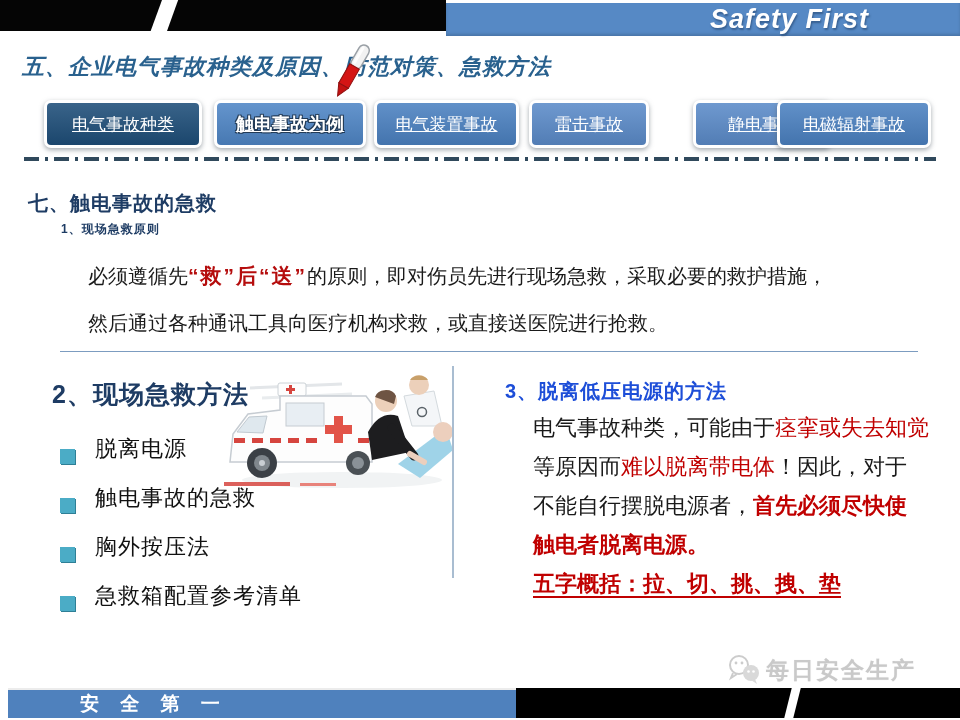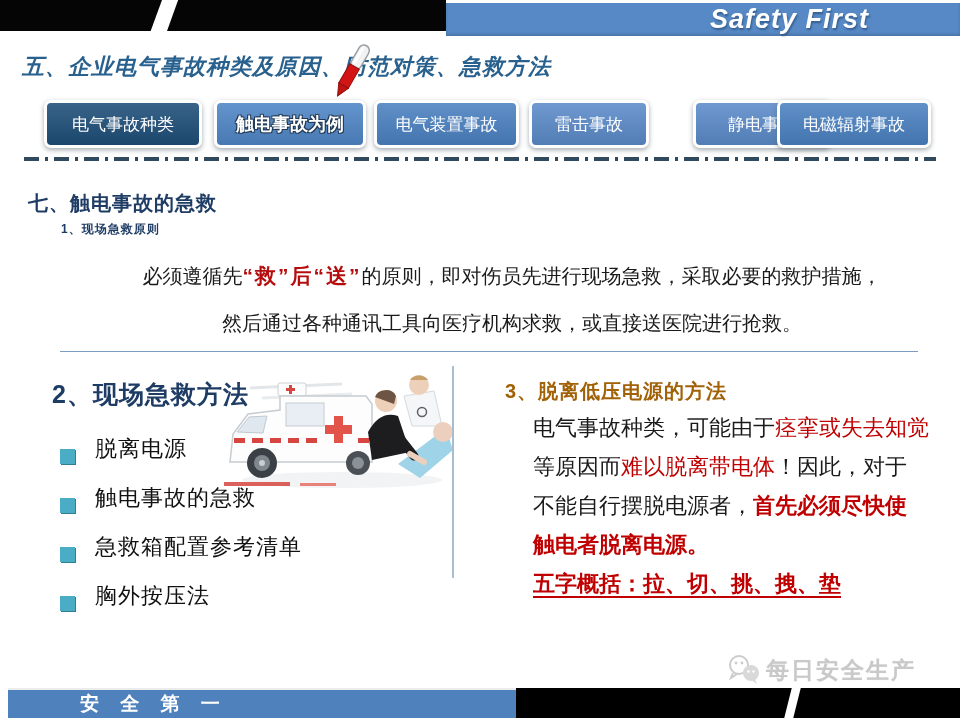--- a/index.html
+++ b/index.html
@@ -18,51 +18,51 @@
 
   
   .main-title{position:absolute;left:22px;top:52px;width:640px;color:#29618e;font-weight:bold;
               font-style:italic;font-size:22px;letter-spacing:1px;font-family:"Liberation Serif",serif;}
   .pen-icon{position:absolute;left:330px;top:40px;width:44px;height:64px;}
 
   
   .tab{position:absolute;top:100px;height:48px;border:3px solid #fff;border-radius:7px;
        box-shadow:0 2px 5px rgba(90,100,110,.55);display:flex;align-items:center;justify-content:center;
        color:#fff;font-size:17px;font-family:"Liberation Serif",serif;cursor:pointer;
-       background-image:linear-gradient(180deg,rgba(255,255,255,.12),rgba(0,0,0,.10));box-sizing:border-box;}
+       background-image:linear-gradient(180deg,rgba(255,255,255,.12),rgba(0,0,0,.10));box-sizing:border-box;text-decoration:underline;}
   .tab1{left:44px;width:158px;background-color:#1e4e79;}
   .tab2{left:214px;width:152px;background-color:#4f86c6;font-weight:bold;font-size:18px;
         text-shadow:-1px -1px 0 #223a55,1px -1px 0 #223a55,-1px 1px 0 #223a55,1px 1px 0 #223a55;}
   .tab3{left:374px;width:145px;background-color:#4b81c1;}
   .tab4{left:529px;width:120px;background-color:#5b8bc9;}
   .tab5{left:693px;width:138px;background-color:#5b8bc9;}
   .tab6{left:777px;width:154px;background-color:#4b81c1;}
 
   .dash-line{position:absolute;left:24px;top:157px;width:912px;height:4px;
        background:repeating-linear-gradient(90deg,#30495c 0 15px,transparent 15px 21px,#30495c 21px 24px,transparent 24px 30px);}
 
   
   .sec-heading{position:absolute;left:28px;top:190px;font-size:20px;font-weight:bold;color:#1e3c64;letter-spacing:1px;}
   .sub-heading{position:absolute;left:37px;top:221px;font-size:12px;font-weight:bold;color:#1e3c64;letter-spacing:1px;margin-left:24px;}
-  .para1{position:absolute;left:88px;top:252px;width:848px;font-size:20px;line-height:47px;color:#1a1a1a;text-align:center;}
+  .para1{position:absolute;left:88px;top:252px;width:848px;font-size:20px;line-height:47px;color:#1a1a1a;}
   .para1 div{white-space:nowrap;}
   .red-strong{color:#b50d0d;font-weight:bold;font-size:21px;letter-spacing:2px;}
   .hr-line{position:absolute;left:60px;top:351px;width:858px;height:1px;background:#7c9cc0;}
 
   
   .left-heading{position:absolute;left:52px;top:378px;font-size:25px;font-weight:bold;color:#1e3c64;letter-spacing:1px;}
   .ambulance{position:absolute;left:222px;top:370px;width:232px;height:126px;}
   .bullets{position:absolute;left:60px;top:434px;width:380px;list-style:none;margin:0;padding:0;}
   .bullets li{display:flex;align-items:flex-end;margin-bottom:19px;}
   .sq{width:15px;height:15px;background:#4bacc6;box-shadow:1px 1px 0 #2e7f96;margin-right:20px;flex:0 0 15px;}
   .bullets .lbl{font-size:22px;color:#111;letter-spacing:1px;}
   .v-divider{position:absolute;left:452px;top:366px;width:2px;height:212px;background:#a9bdd1;}
 
   
-  .right-heading{position:absolute;left:505px;top:378px;font-size:20px;font-weight:bold;color:#a16207;letter-spacing:1px;}
+  .right-heading{position:absolute;left:505px;top:378px;font-size:20px;font-weight:bold;color:#1d4ed8;letter-spacing:1px;}
   .right-para{position:absolute;left:533px;top:408px;width:402px;font-size:22px;line-height:39px;color:#1a1a1a;}
   .right-para div{white-space:nowrap;}
   .red{color:#c00000;}
   .rb{color:#c00000;font-weight:bold;}
   .uline{text-decoration:underline;text-underline-offset:5px;}
 
   
   .wm{position:absolute;left:726px;top:652px;height:36px;display:flex;align-items:center;}
   .wm .wm-text{font-size:23px;color:#c9c9c9;letter-spacing:2px;margin-left:2px;font-weight:bold;
                text-shadow:0 0 1px #e6e6e6;}
@@ -179,25 +179,25 @@
     <li>
       <span class="sq"></span>
       <span class="lbl">脱离电源</span>
     </li>
     <li>
       <span class="sq"></span>
       <span class="lbl">触电事故的急救</span>
     </li>
     <li>
       <span class="sq"></span>
+      <span class="lbl">胸外按压法</span>
+    </li>
+    <li>
+      <span class="sq"></span>
       <span class="lbl">急救箱配置参考清单</span>
-    </li>
-    <li>
-      <span class="sq"></span>
-      <span class="lbl">胸外按压法</span>
     </li>
   </ul>
 
   <div class="v-divider"></div>
 
   <div class="right-heading">3、脱离低压电源的方法</div>
   <div class="right-para">
     <div>
       <span>电气事故种类，可能由于</span><span class="red">痉挛或失去知觉</span>
     </div>

